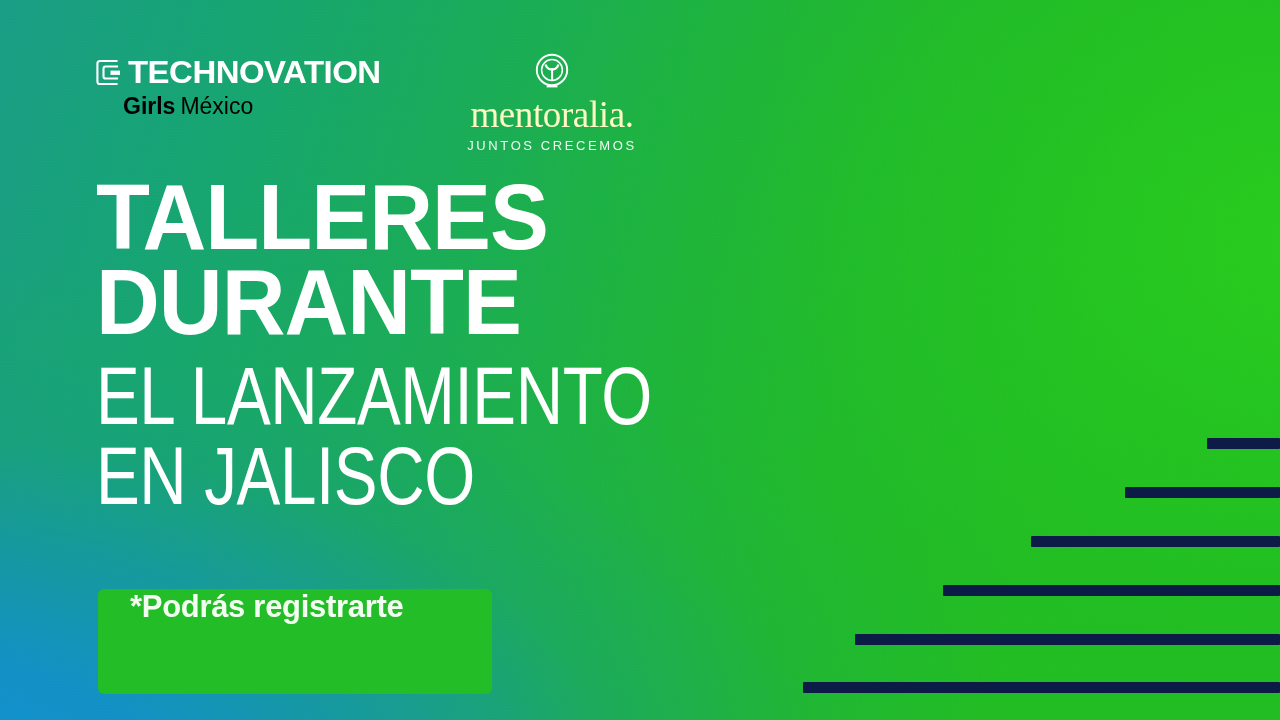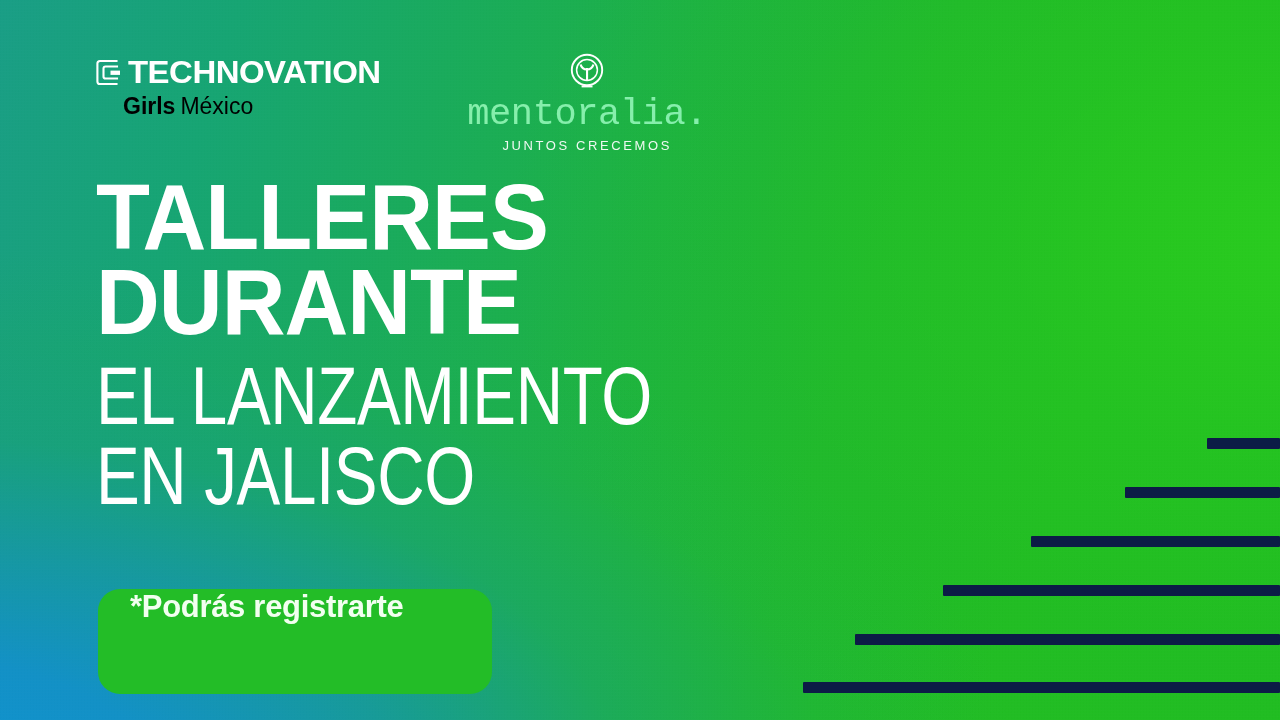--- a/index.html
+++ b/index.html
@@ -113,26 +113,26 @@
 
   
   .ment-lockup {
     display:flex;
     flex-direction:column;
     align-items:center;
     padding-top:0px;
   }
   .ment-emblem { display:block; margin-bottom:2px; }
   .ment-word {
-    font-family:Liberation Mono, monospace;
+    font-family:Liberation Serif, serif;
     font-weight:300;
     font-size:37px;
     line-height:1;
     letter-spacing:-0.4px;
-    color:#86efac;
+    color:#fef9c3;
     white-space:nowrap;
   }
   .ment-word .dot { font-weight:400; }
   .ment-tag {
     margin-top:5px;
     font-size:13px;
     letter-spacing:2.6px;
     color:#ffffff;
     opacity:.93;
     white-space:nowrap;
@@ -174,21 +174,21 @@
   .hl-l4 { margin-top:1px; }
 
   
   .badge {
     position:absolute;
     left:98px;
     top:589px;
     width:394px;
     height:105px;
     background:#23bd27;
-    border-radius:22px;
+    border-radius:6px;
     display:flex;
     flex-direction:column;
     justify-content:flex-start;
     padding:0 0 0 32px;
     box-shadow:0 0 0 0 rgba(0,0,0,0);
   }
   .badge-line {
     display:block;
     color:#f2fff0;
     font-family:"Liberation Sans", sans-serif;

